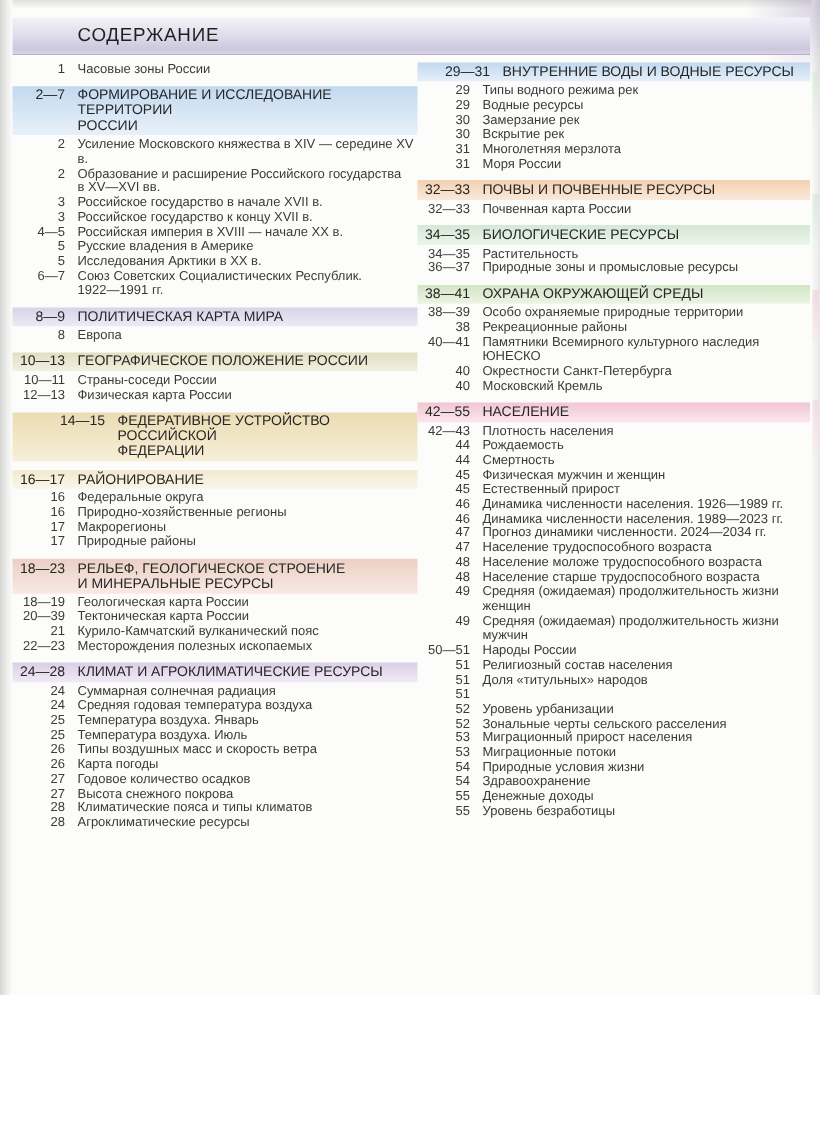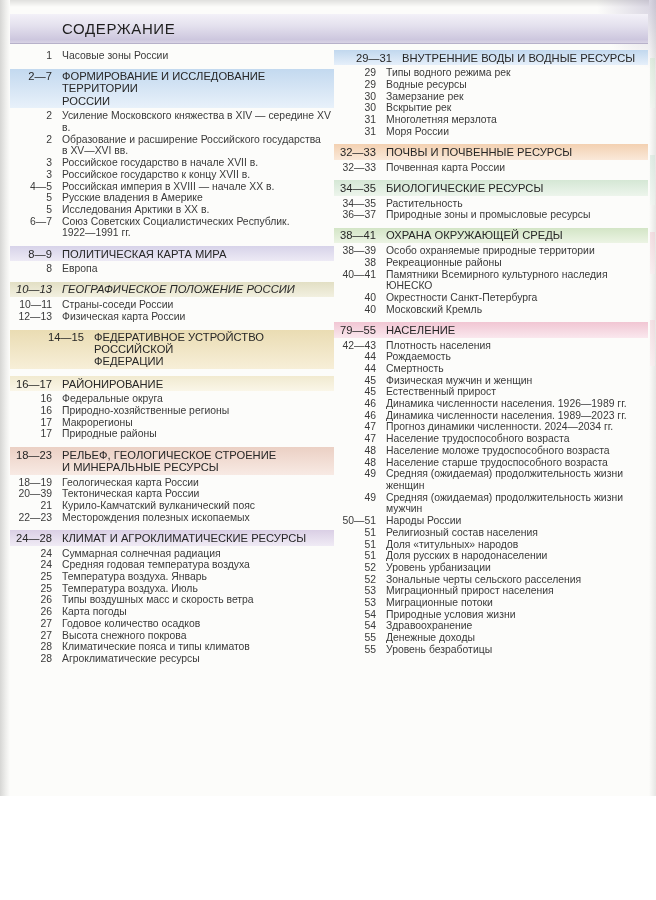--- a/index.html
+++ b/index.html
@@ -114,21 +114,21 @@
 1922—1991 гг.</span>
         </div>
         <div class="section-bar" style="background: linear-gradient(rgb(215, 211, 233), rgb(237, 234, 245));">
           <span class="num">8—9</span>
           <span class="title">ПОЛИТИЧЕСКАЯ КАРТА МИРА</span>
         </div>
         <div class="entry">
           <span class="num">8</span>
           <span class="title">Европа</span>
         </div>
-        <div class="section-bar" style="background: linear-gradient(rgb(226, 223, 196), rgb(242, 240, 224)); font-style: italic;">
+        <div class="section-bar" style="background: linear-gradient(rgb(226, 223, 196), rgb(242, 240, 224));">
           <span class="num">10—13</span>
           <span class="title">ГЕОГРАФИЧЕСКОЕ ПОЛОЖЕНИЕ РОССИИ</span>
         </div>
         <div class="entry">
           <span class="num">10—11</span>
           <span class="title">Страны-соседи России</span>
         </div>
         <div class="entry">
           <span class="num">12—13</span>
           <span class="title">Физическая карта России</span>
@@ -291,21 +291,21 @@
         </div>
         <div class="entry">
           <span class="num">40</span>
           <span class="title">Окрестности Санкт-Петербурга</span>
         </div>
         <div class="entry">
           <span class="num">40</span>
           <span class="title">Московский Кремль</span>
         </div>
         <div class="section-bar" style="background: linear-gradient(rgb(241, 198, 211), rgb(250, 232, 238));">
-          <span class="num">79—55</span>
+          <span class="num">42—55</span>
           <span class="title">НАСЕЛЕНИЕ</span>
         </div>
         <div class="entry">
           <span class="num">42—43</span>
           <span class="title">Плотность населения</span>
         </div>
         <div class="entry">
           <span class="num">44</span>
           <span class="title">Рождаемость</span>
         </div>
@@ -360,21 +360,20 @@
         <div class="entry">
           <span class="num">51</span>
           <span class="title">Религиозный состав населения</span>
         </div>
         <div class="entry">
           <span class="num">51</span>
           <span class="title">Доля «титульных» народов</span>
         </div>
         <div class="entry">
           <span class="num">51</span>
-          <span class="title">Доля русских в народонаселении</span>
         </div>
         <div class="entry">
           <span class="num">52</span>
           <span class="title">Уровень урбанизации</span>
         </div>
         <div class="entry">
           <span class="num">52</span>
           <span class="title">Зональные черты сельского расселения</span>
         </div>
         <div class="entry">

